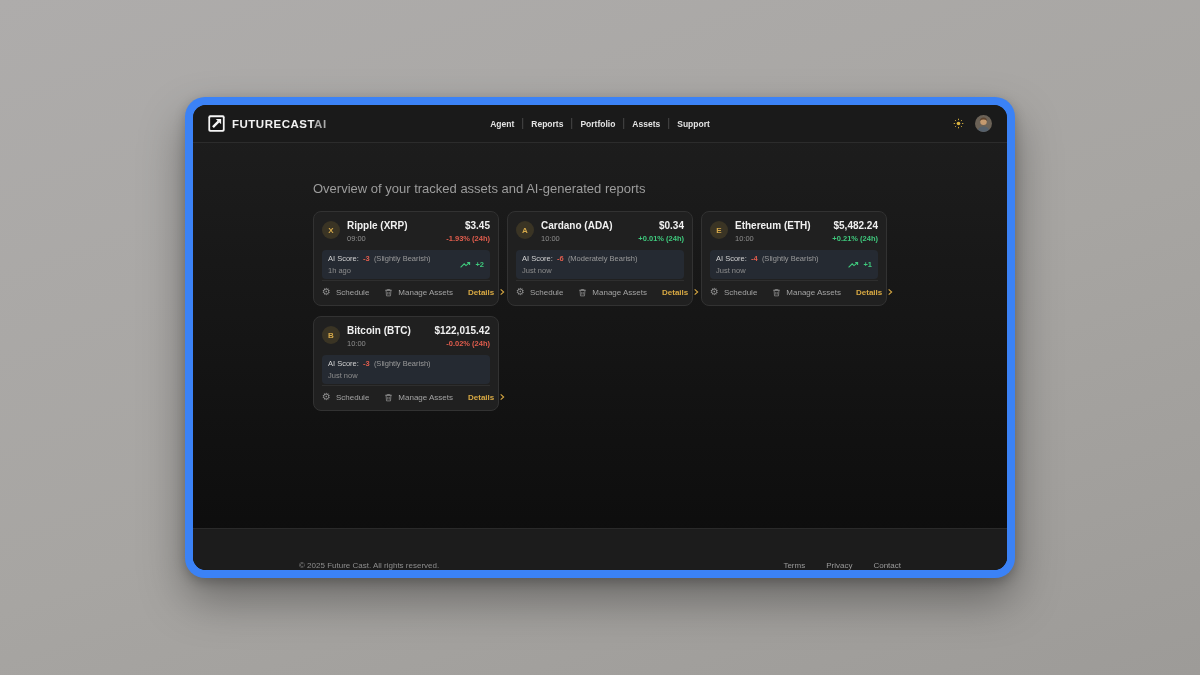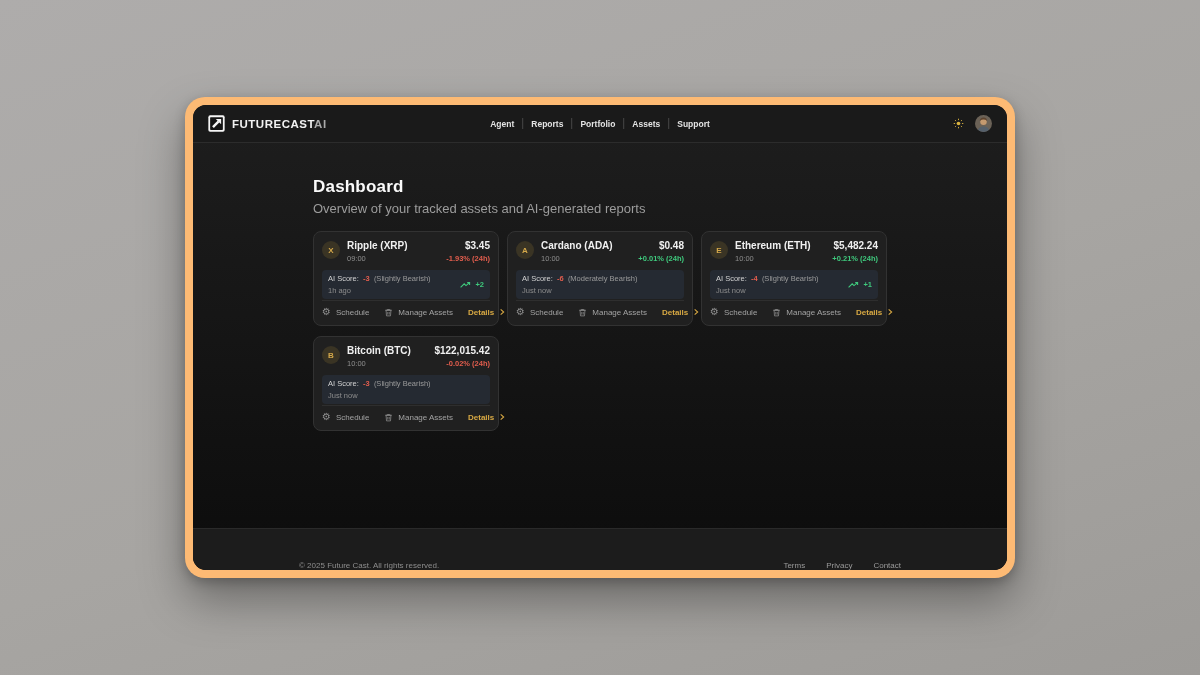--- a/index.html
+++ b/index.html
@@ -4,21 +4,21 @@
 <style>
   html,body{margin:0;padding:0;}
   body{
     width:1200px;height:675px;overflow:hidden;position:relative;
     background:linear-gradient(160deg,#aeacab 0%,#a7a5a2 55%,#9d9b98 100%);
     font-family:"Liberation Sans",sans-serif;
     -webkit-font-smoothing:antialiased;
   }
   .window{
     position:absolute;left:185px;top:97px;width:830px;height:481px;
-    background:#fdba74;border-radius:20px;padding:8px;box-sizing:border-box;
+    background:#3b82f6;border-radius:20px;padding:8px;box-sizing:border-box;
     box-shadow:0 22px 45px rgba(0,0,0,.35),0 4px 12px rgba(0,0,0,.22);
   }
   .screen{
     width:100%;height:100%;border-radius:13px;overflow:hidden;
     display:flex;flex-direction:column;
     background:linear-gradient(180deg,#1e1e1e 0%,#161616 45%,#0c0c0c 100%);
   }
   
   .topbar{
     flex:0 0 37px;background:#1a1a1a;border-bottom:1px solid #2c2c2c;
@@ -134,21 +134,20 @@
           <rect width="24" height="24" fill="#6b6257"></rect>
           <circle cx="12" cy="9.5" r="4.6" fill="#c59a6f"></circle>
           <path d="M12 3.6c-3.2 0-5.3 2.1-5.3 5.3 0 0 1.1-2.6 5.3-2.6s5.3 2.6 5.3 2.6c0-3.2-2.1-5.3-5.3-5.3z" fill="#5d4430"></path>
           <path d="M3.5 24c0-4.6 3.7-7.6 8.5-7.6s8.5 3 8.5 7.6z" fill="#55606b"></path>
         </svg>
       </div>
     </div>
 
     <div class="main">
       <div class="container">
-        <h1 class="page-title">Dashboard</h1>
         <div class="page-subtitle">Overview of your tracked assets and AI-generated reports</div>
         <div class="grid">
   <div class="card">
     <div class="card-head">
       <div class="badge">X</div>
       <div class="head-left">
         <div class="asset-name">Ripple (XRP)</div>
         <div class="asset-time">09:00</div>
       </div>
       <div class="head-right">
@@ -192,21 +191,21 @@
     </div>
   </div>
   <div class="card">
     <div class="card-head">
       <div class="badge">A</div>
       <div class="head-left">
         <div class="asset-name">Cardano (ADA)</div>
         <div class="asset-time">10:00</div>
       </div>
       <div class="head-right">
-        <div class="asset-price">$0.48</div>
+        <div class="asset-price">$0.34</div>
         <div class="asset-change chg-up">+0.01% (24h)</div>
       </div>
     </div>
     <div class="ai-strip">
       <div class="ai-lines">
         <div class="ai-line1"><span>AI Score:</span>&nbsp;&nbsp;<span class="ai-val">-6</span>&nbsp;&nbsp;<span class="ai-sent">(Moderately Bearish)</span></div>
         <div class="ai-ago">Just now</div>
       </div>
     </div>
     <div class="card-actions">

